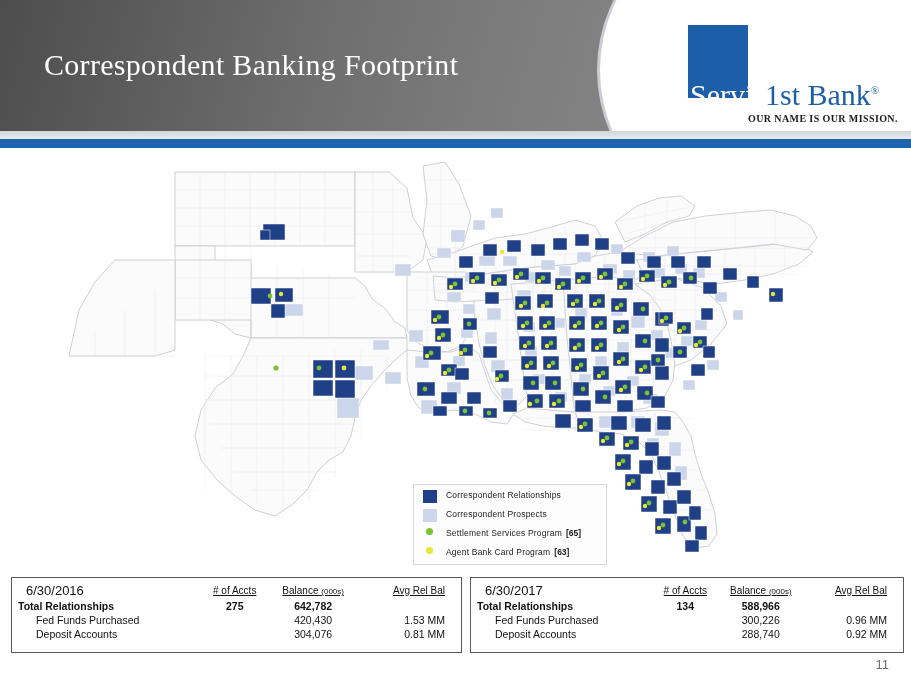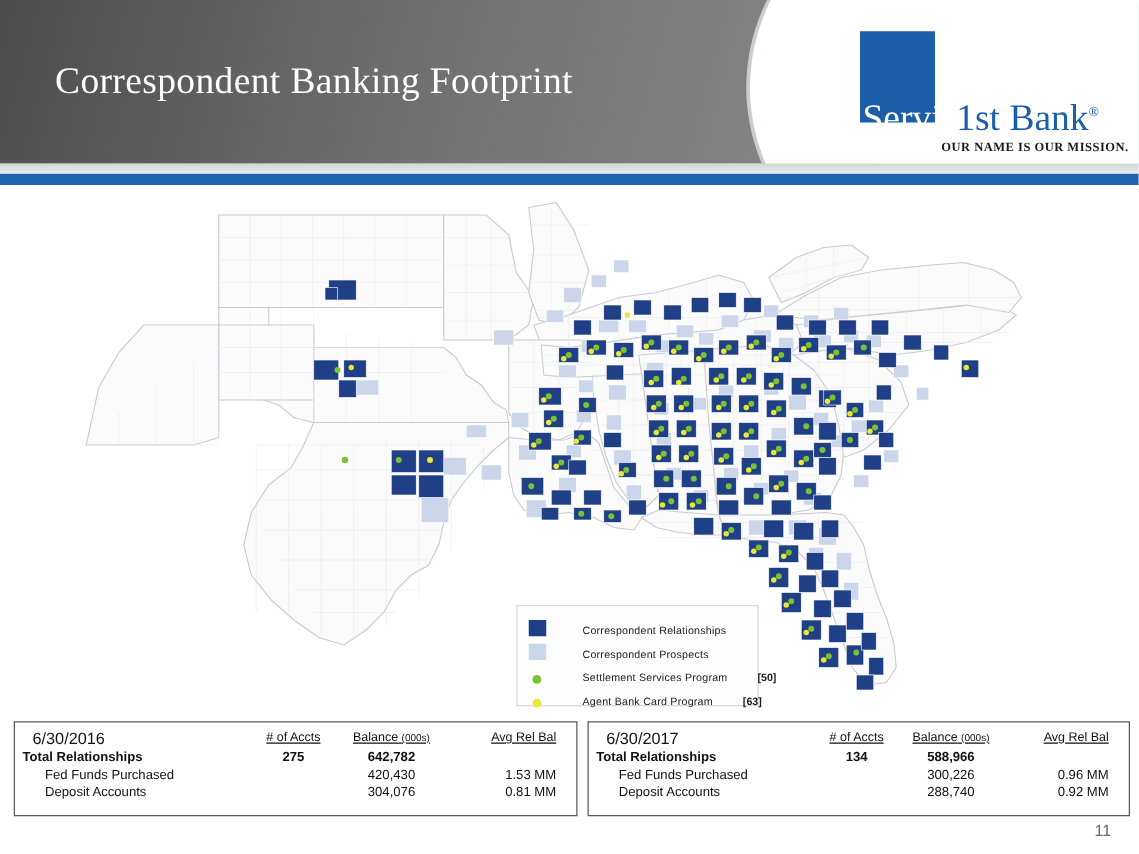--- a/index.html
+++ b/index.html
@@ -18,37 +18,37 @@
     font-size:30px;color:#ffffff;letter-spacing:.3px;white-space:nowrap;}
 
   
   .logo{position:absolute;left:688px;top:25px;width:215px;height:105px;}
   .logo-square{position:absolute;left:0;top:0;width:60px;height:73px;background:#1c5fa8;}
   .logo-wordmark{position:absolute;left:0;top:48px;width:215px;height:34px;
     font-family:"Liberation Serif",serif;font-size:30px;line-height:34px;white-space:nowrap;}
   .logo-servis{color:#ffffff;padding-left:2px;}
   .logo-rest{color:#1c5fa8;}
   .logo-reg{font-size:11px;vertical-align:super;color:#1c5fa8;}
-  .logo-tag{position:absolute;left:60px;top:88px;width:160px;text-align:center;
+  .logo-tag{position:absolute;left:60px;top:88px;width:160px;text-align:left;
     font-family:"Liberation Serif",serif;font-weight:bold;font-size:10px;
     letter-spacing:.4px;color:#1a1a1a;white-space:nowrap;}
 
   
   .header-greyband{position:absolute;left:0;top:131px;width:911px;height:8px;
     background:linear-gradient(#d2d6da,#e8eaec);}
   .header-blue{position:absolute;left:0;top:139px;width:911px;height:9px;background:#1f62ae;}
 
   
   .map-wrap{position:absolute;left:55px;top:160px;width:860px;height:410px;}
   .map-svg{display:block;width:860px;height:410px;}
 
   
   .legend{position:absolute;left:413px;top:484px;width:192px;height:79px;
     background:#fdfdfd;border:1px solid #d8d8d8;}
-  .legend-row{display:flex;align-items:flex-end;height:19px;padding-left:9px;gap:20px;}
+  .legend-row{display:flex;align-items:flex-start;height:19px;padding-left:9px;}
   .sw{width:14px;height:13px;flex:0 0 14px;}
   .sw.dark{background:#1f3f86;}
   .sw.light{background:#ccd6ea;}
   .dot{width:7px;height:7px;border-radius:50%;flex:0 0 7px;margin-left:3px;margin-right:4px;}
   .dot.green{background:#7bc134;}
   .dot.yellow{background:#e8e838;}
   .legend-label{font-size:8.5px;color:#1a1a1a;margin-left:9px;white-space:nowrap;
     letter-spacing:.2px;}
   .legend-count{font-size:8.5px;color:#1a1a1a;font-weight:bold;margin-left:4px;}
 
@@ -510,21 +510,21 @@
     <span class="sw dark"></span>
     <span class="legend-label">Correspondent Relationships</span>
   </div>
   <div class="legend-row">
     <span class="sw light"></span>
     <span class="legend-label">Correspondent Prospects</span>
   </div>
   <div class="legend-row">
     <span class="dot green"></span>
     <span class="legend-label">Settlement Services Program</span>
-    <span class="legend-count">[50]</span>
+    <span class="legend-count">[65]</span>
   </div>
   <div class="legend-row">
     <span class="dot yellow"></span>
     <span class="legend-label">Agent Bank Card Program</span>
     <span class="legend-count">[63]</span>
   </div>
 </div>
 
 <div class="tables">
 

